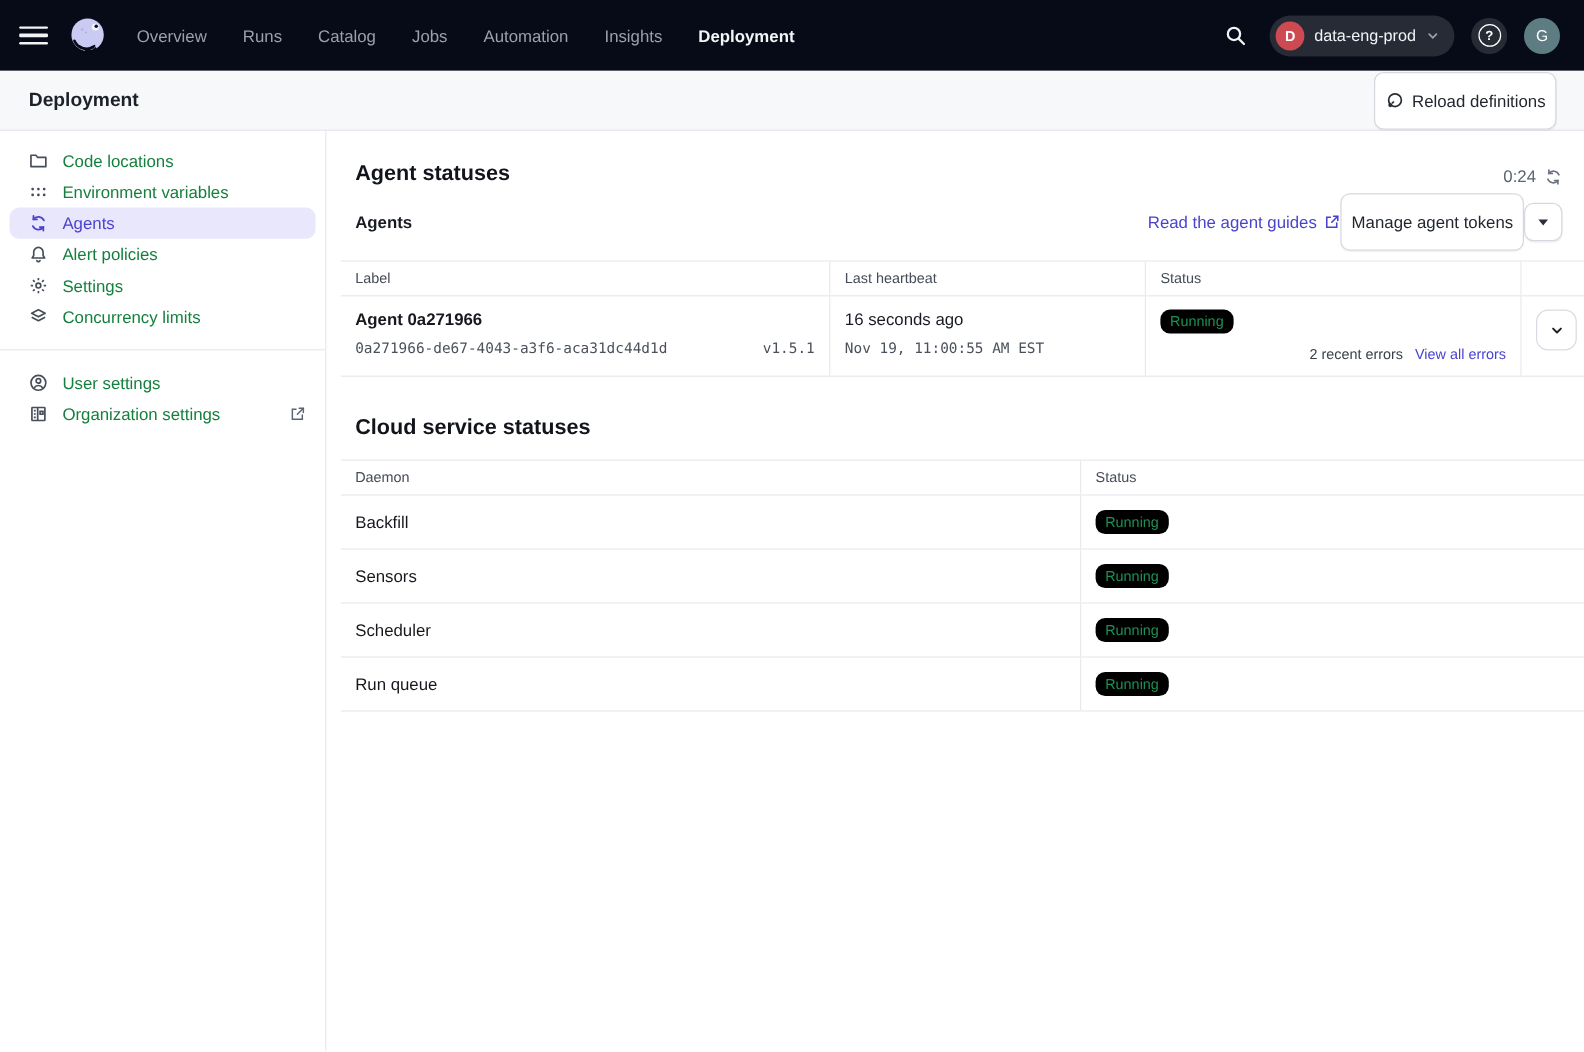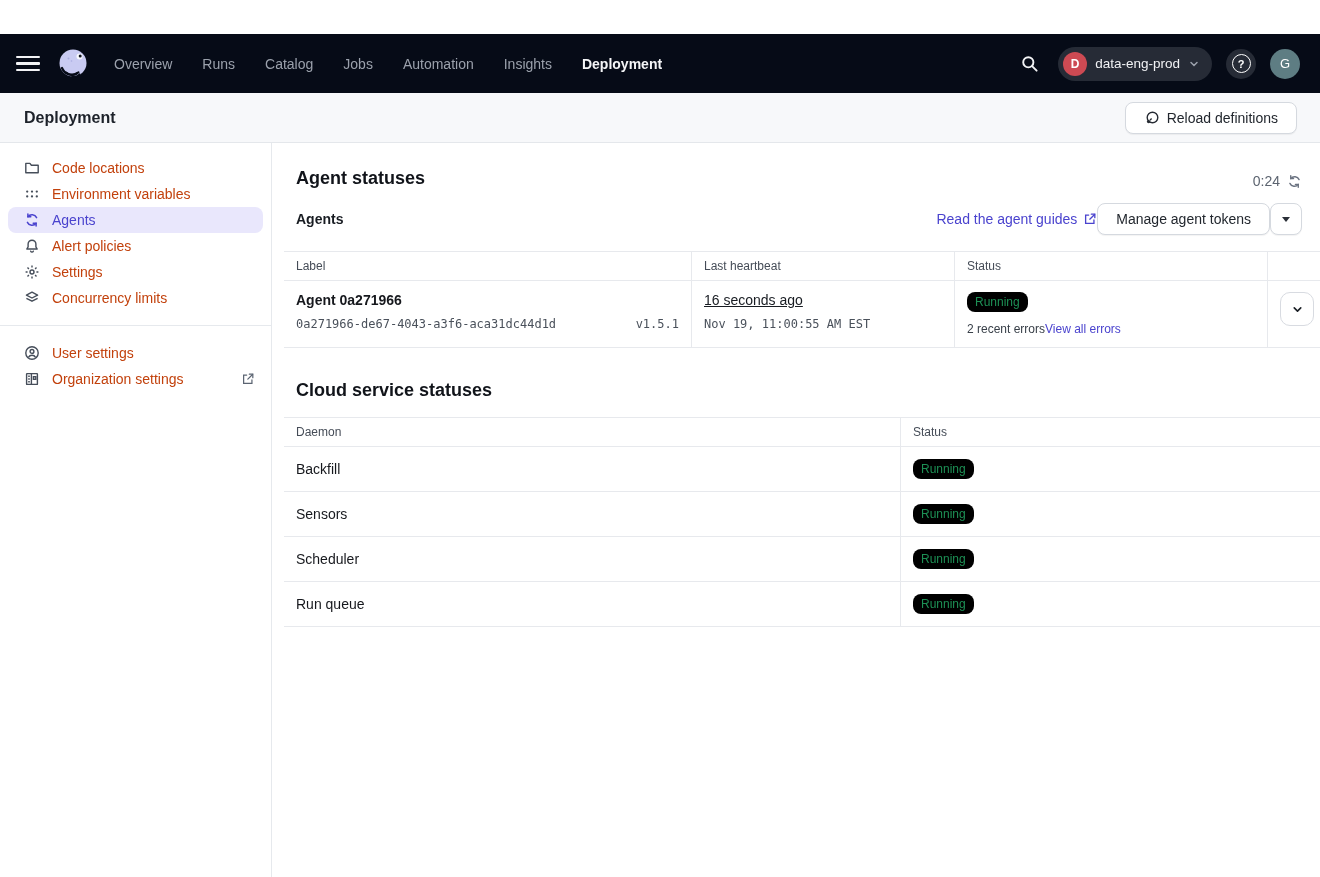--- a/index.html
+++ b/index.html
@@ -1,21 +1,21 @@
 <!DOCTYPE html>
 <html><head>
 <meta charset="utf-8">
 <style>
   * { margin:0; padding:0; box-sizing:border-box; }
   html,body { width:1320px; height:877px; overflow:hidden; background:#fff;
     font-family:"Liberation Sans", sans-serif; color:#181C22; }
   .mono { font-family:"DejaVu Sans Mono", monospace; }
 
   
-  .navbar { height:59px; background:#060B17; display:flex; align-items:center; padding:0 20px 0 16px;margin-top:34px; }
+  .navbar { height:59px; background:#060B17; display:flex; align-items:center; padding:0 20px 0 16px; }
   .hamburger { width:28px; height:28px; background:none; border:none; cursor:pointer;
     display:flex; flex-direction:column; justify-content:center; gap:4px; margin-right:10px; }
   .hamburger span { display:block; width:24px; height:2.6px; background:#F2F3F5; border-radius:1px; }
   .logo { width:38px; height:38px; margin-right:22px; display:flex; align-items:center; justify-content:center; }
   .nav-items { display:flex; align-items:center; gap:30px; }
   .nav-item { font-size:14px; color:#9BA1AC; cursor:pointer; }
   .nav-item.active { color:#F4F5F7; font-weight:700; }
   .nav-right { margin-left:auto; display:flex; align-items:center; gap:14px; }
   .search-btn { background:none; border:none; width:30px; height:30px; cursor:pointer;
     display:flex; align-items:center; justify-content:center; }
@@ -28,29 +28,29 @@
     color:#fff; display:flex; align-items:center; justify-content:center; }
   .help-glyph { width:19px; height:19px; border:1.6px solid #fff; border-radius:50%;
     display:flex; align-items:center; justify-content:center; font-size:11px; font-weight:700; color:#fff; }
   .avatar { width:30px; height:30px; border-radius:50%; background:#5E7D83; border:none; cursor:pointer;
     color:#fff; font-size:13px; display:flex; align-items:center; justify-content:center; }
 
   
   .page-header { height:50px; background:#F7F8FA; border-bottom:1px solid #E4E7EB;
     display:flex; align-items:center; justify-content:space-between; padding:0 23px 0 24px; }
   .page-title { font-size:16px; font-weight:700; color:#1D222A; }
-  .btn { height:32px; background:#fff; border:1px solid #D5D9DF; border-radius:8px;
-    font-size:14px; color:#22272E; padding:0 18px; display:inline-flex; align-items:center; gap:7px;
+  .btn { height:48px; background:#fff; border:1px solid #D5D9DF; border-radius:8px;
+    font-size:14px; color:#22272E; padding:0 8px; display:inline-flex; align-items:center; gap:7px;
     cursor:pointer; box-shadow:0 1px 1px rgba(16,22,26,.05); font-family:inherit; }
 
   
   .content { display:flex; height:767px; }
   .sidebar { width:272px; border-right:1px solid #E6E9ED; padding-top:12px; flex-shrink:0; }
   .side-item { height:26px; display:flex; align-items:center; gap:12px; padding:0 16px 0 24px;
-    font-size:14px; color:#c2410c; cursor:pointer; }
+    font-size:14px; color:#15803d; cursor:pointer; }
   .side-item .sicon { width:16px; height:16px; display:flex; align-items:center; justify-content:center;
     color:#464E5A; flex-shrink:0; }
   .side-item.selected { background:#E9E7FC; border-radius:8px; margin:0 8px; padding:0 8px 0 16px;
     color:#4A43CE; }
   .side-item.selected .sicon { color:#4A43CE; }
   .side-item .ext { margin-left:auto; color:#5B6472; display:flex; }
   .side-divider { border:none; border-top:1px solid #E6E9ED; margin:14px 0 14px 0; }
 
   main { flex:1; padding-top:18px; }
   .title-row { display:flex; align-items:flex-end; justify-content:space-between; margin:0 24px; height:28px; }
@@ -71,24 +71,24 @@
   .agents-grid { grid-template-columns:408px 263px 313px 1fr; }
   .cloud-grid { grid-template-columns:617px 1fr; }
   .thead { border-top:1px solid #E7E9ED; border-bottom:1px solid #E7E9ED; }
   .th { font-size:12px; color:#454C57; padding:7px 12px; }
   .cell-line { border-right:1px solid #E7E9ED; }
   .tbody-row { border-bottom:1px solid #E7E9ED; }
   .td { padding:11px 12px; }
   .agent-name { font-size:14px; font-weight:700; color:#16181D; }
   .sub-line { margin-top:9px; display:flex; justify-content:space-between; align-items:baseline; }
   .mono-sm { font-size:12px; color:#4A515B; }
-  .hb-rel { font-size:14px; color:#181C22;text-decoration:underline; }
+  .hb-rel { font-size:14px; color:#181C22; }
   .badge { display:inline-block; background:#000000; color:#1D9055; font-size:12px;
     padding:3px 8px; border-radius:8px; line-height:14px; }
-  .errors-line { margin-top:10px; font-size:12px; color:#394049; display:flex; gap:0; }
+  .errors-line { margin-top:10px; font-size:12px; color:#394049; display:flex; gap:10px;justify-content:flex-end; }
   .errors-line a { color:#4A43CE; text-decoration:none; cursor:pointer; }
   .row-expand { display:flex; justify-content:center; }
   .expand-btn { margin-top:0; width:34px; height:34px; background:#fff; border:1px solid #D8DBE1;
     border-radius:10px; cursor:pointer; display:flex; align-items:center; justify-content:center; }
   .cloud-title { margin:32px 24px 0 24px; }
   .cloud-td { min-height:44px; display:flex; align-items:center; padding:0 12px; font-size:14px; color:#16181D; }
 </style>
 </head>
 <body>
 

